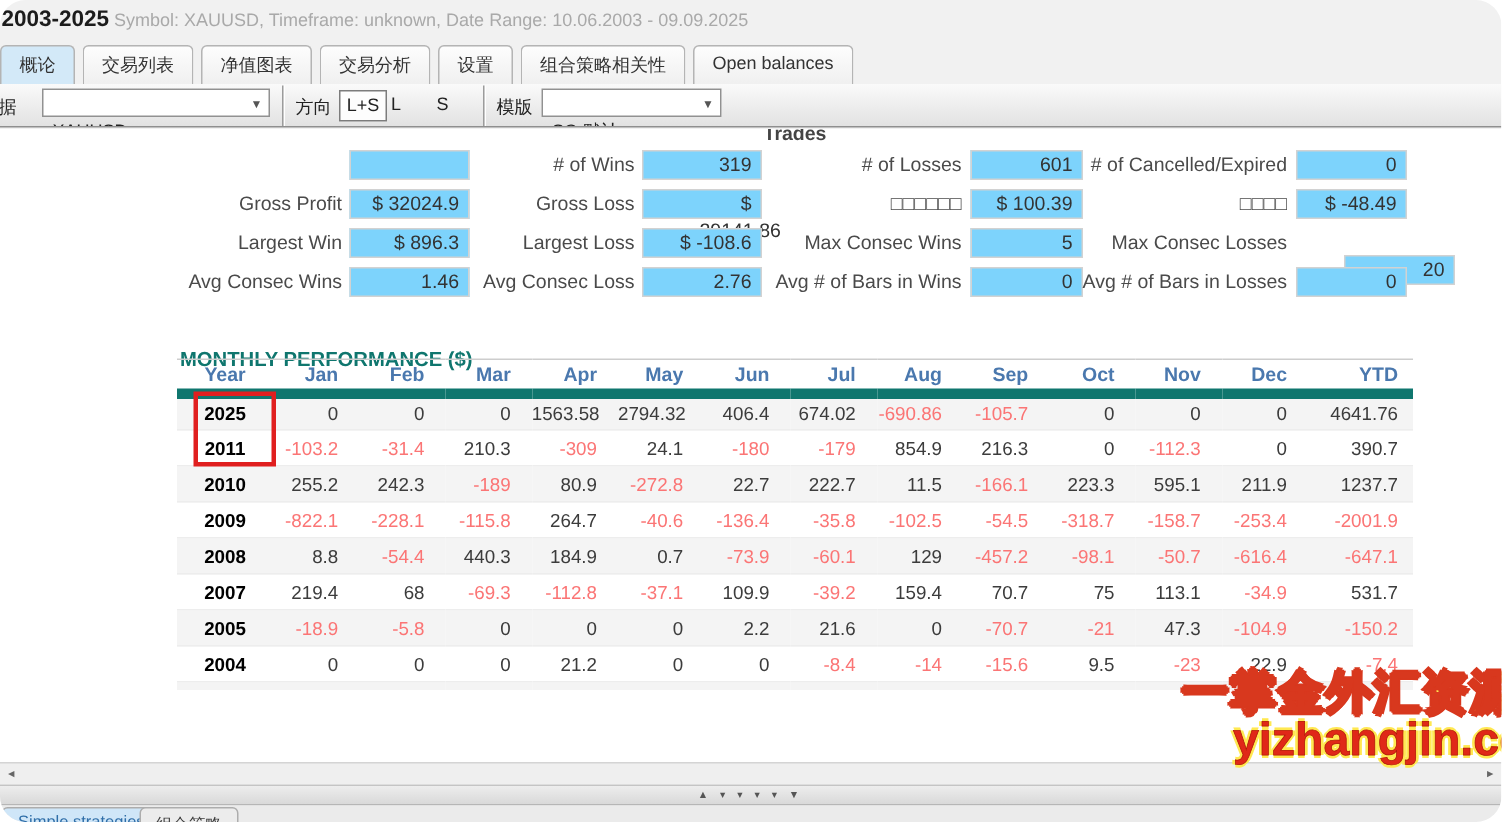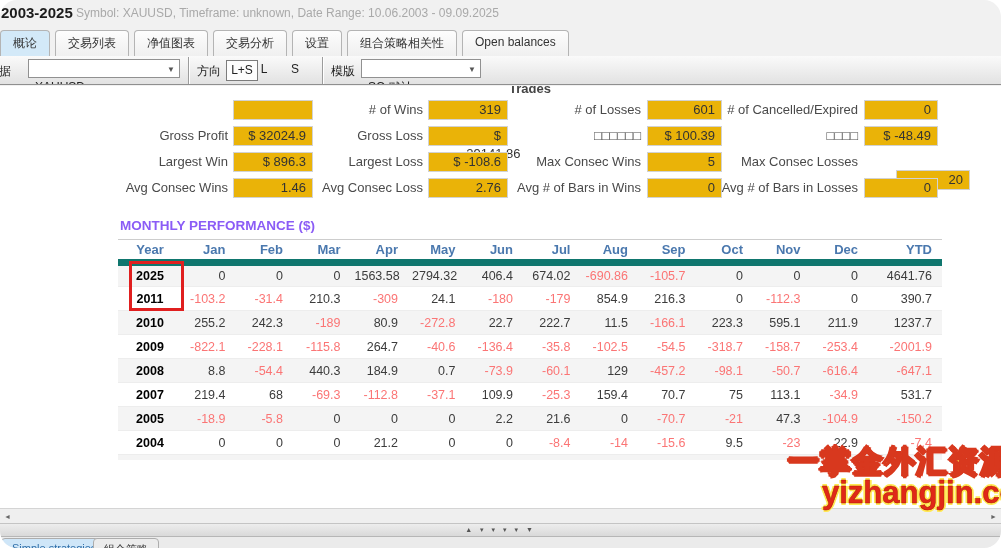--- a/index.html
+++ b/index.html
@@ -31,24 +31,24 @@
   }
   .tb-select .arrow { position:absolute; right:4px; top:0px; font-size:8px; color:#555; line-height:20px; }
   .tb-sep { position:absolute; top:1px; width:1px; height:27px; background:#9c9c9c; box-shadow:1px 0 0 #fff; }
   .dir-btn { position:absolute; top:4px; height:21px; font-size:12px; color:#222; text-align:center; line-height:19px; cursor:default; }
   .dir-btn.selected { background:#fdfdfd; border:1px solid #7c7c7c; }
   
   #content { position:absolute; left:0; top:86px; width:1001px; height:374px; background:#fff; overflow:hidden; }
   .trades-title { position:absolute; left:118px; top:-5px; width:824px; text-align:center; font-size:13px; font-weight:bold; color:#444; }
   .stat-label { position:absolute; height:20px; font-size:13px; color:#4a4a4a; text-align:right; line-height:20px; white-space:nowrap; }
   .stat-box {
-    position:absolute; height:20px; background:#eab308; border:1px solid #d2d2d2;
+    position:absolute; height:20px; background:#7dd3fc; border:1px solid #d2d2d2;
     font-size:13px; color:#333; text-align:right; line-height:18px; padding-right:6px;
   }
-  .monthly-title { position:absolute; left:120px; top:132px; font-size:13.5px; font-weight:bold; color:#8b5cf6; }
+  .monthly-title { position:absolute; left:120px; top:146px; font-size:13.5px; font-weight:bold; color:#0f766e; }
   #monthly-wrap { position:absolute; left:118px; top:153px; }
   table.monthly { border-collapse:collapse; table-layout:fixed; width:824px; }
   table.monthly col.c-year { width:64px; }
   table.monthly col.c-mon  { width:57.5px; }
   table.monthly col.c-ytd  { width:70px; }
   table.monthly thead th {
     height:23px; font-size:13px; font-weight:bold; color:#4a78ae;
     border-top:1px solid #cdcdcd; border-bottom:7px solid #0f766e;
     text-align:right; padding-right:14px;
   }
@@ -278,21 +278,21 @@
               <td class="neg ytd-cell">-647.1</td>
             </tr>
             <tr>
               <td class="year-cell">2007</td>
               <td>219.4</td>
               <td>68</td>
               <td class="neg">-69.3</td>
               <td class="neg">-112.8</td>
               <td class="neg">-37.1</td>
               <td>109.9</td>
-              <td class="neg">-25.3</td>
+              <td class="neg">-39.2</td>
               <td>159.4</td>
               <td>70.7</td>
               <td>75</td>
               <td>113.1</td>
               <td class="neg">-34.9</td>
               <td class="ytd-cell">531.7</td>
             </tr>
             <tr>
               <td class="year-cell">2005</td>
               <td class="neg">-18.9</td>

